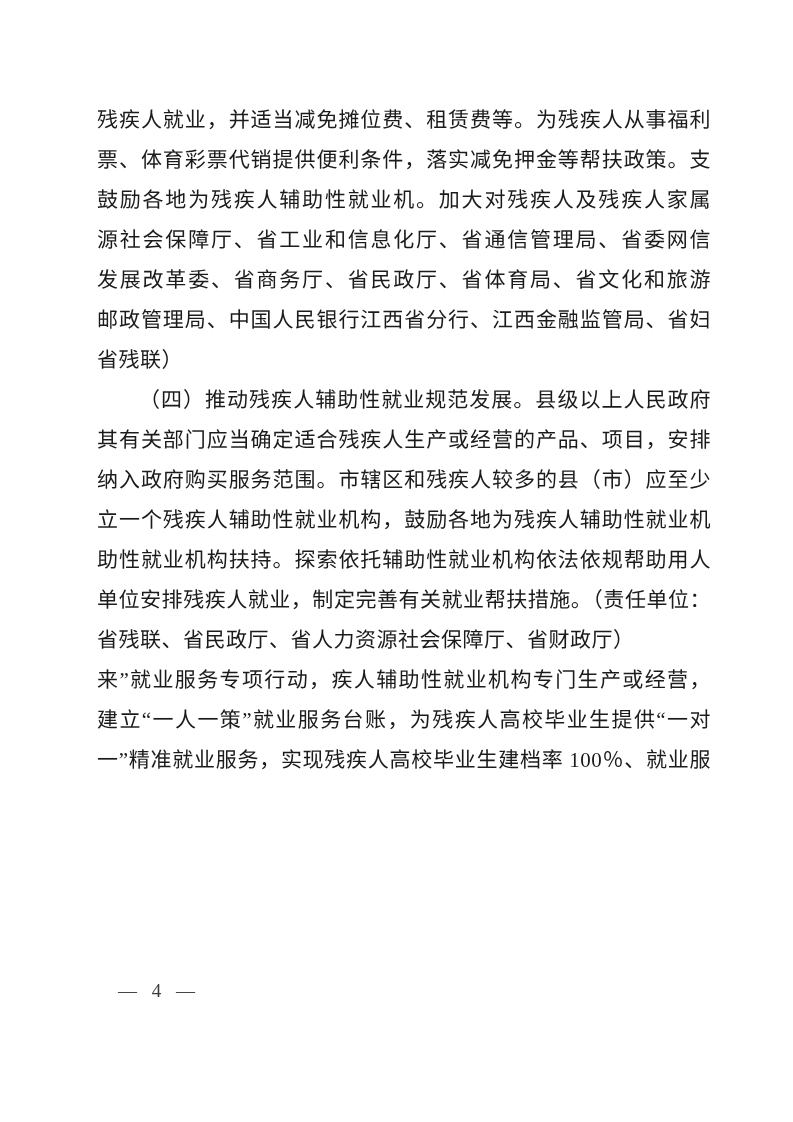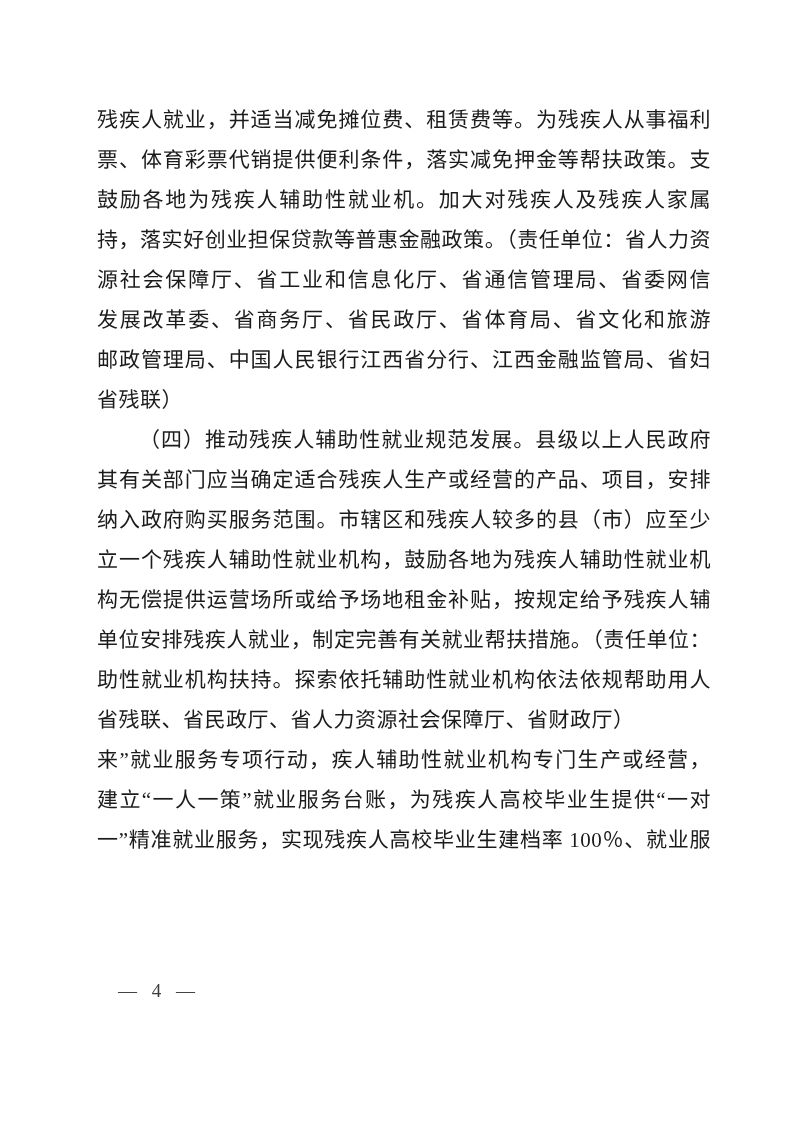--- a/index.html
+++ b/index.html
@@ -62,34 +62,32 @@
 </style>
 </head>
 <body>
 
 <div class="page">
   <div class="text-block">
       <div class="paragraph">
         <div class="line fill">残疾人就业，并适当减免摊位费、租赁费等。为残疾人从事福利彩</div>
         <div class="line fill">票、体育彩票代销提供便利条件，落实减免押金等帮扶政策。支持</div>
         <div class="line fill">鼓励各地为残疾人辅助性就业机。加大对残疾人及残疾人家属</div>
-        <div class="line fill">持，落实好创业担保贷款等普惠金融政策。（责任单位：省人力资</div>
         <div class="line fill">源社会保障厅、省工业和信息化厅、省通信管理局、省委网信办、省</div>
         <div class="line fill">发展改革委、省商务厅、省民政厅、省体育局、省文化和旅游厅、省</div>
         <div class="line fill">邮政管理局、中国人民银行江西省分行、江西金融监管局、省妇联、</div>
         <div class="line no-fill">省残联）</div>
       </div>
       <div class="paragraph">
         <div class="line fill start">（四）推动残疾人辅助性就业规范发展。县级以上人民政府及</div>
         <div class="line fill">其有关部门应当确定适合残疾人生产或经营的产品、项目，安排残</div>
         <div class="line fill">纳入政府购买服务范围。市辖区和残疾人较多的县（市）应至少设</div>
         <div class="line fill">立一个残疾人辅助性就业机构，鼓励各地为残疾人辅助性就业机</div>
-        <div class="line fill">构无偿提供运营场所或给予场地租金补贴，按规定给予残疾人辅</div>
+        <div class="line fill">助性就业机构扶持。探索依托辅助性就业机构依法依规帮助用人</div>
         <div class="line fill">单位安排残疾人就业，制定完善有关就业帮扶措施。（责任单位：</div>
-        <div class="line fill">助性就业机构扶持。探索依托辅助性就业机构依法依规帮助用人</div>
         <div class="line no-fill">省残联、省民政厅、省人力资源社会保障厅、省财政厅）</div>
       </div>
       <div class="paragraph">
         <div class="line fill">来”就业服务专项行动，疾人辅助性就业机构专门生产或经营，</div>
         <div class="line fill">建立“一人一策”就业服务台账，为残疾人高校毕业生提供“一对</div>
         <div class="line fill">一”精准就业服务，实现残疾人高校毕业生建档率 100％、就业服</div>
       </div>
     </div>
   <div class="footer">
     <span>— 4 —</span>

